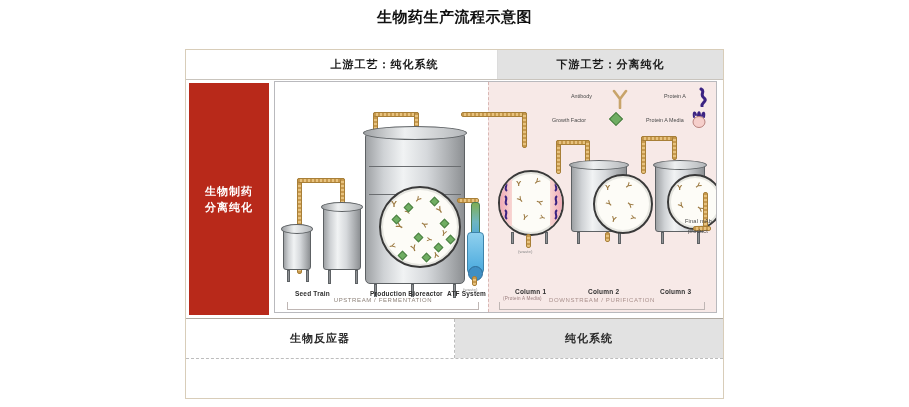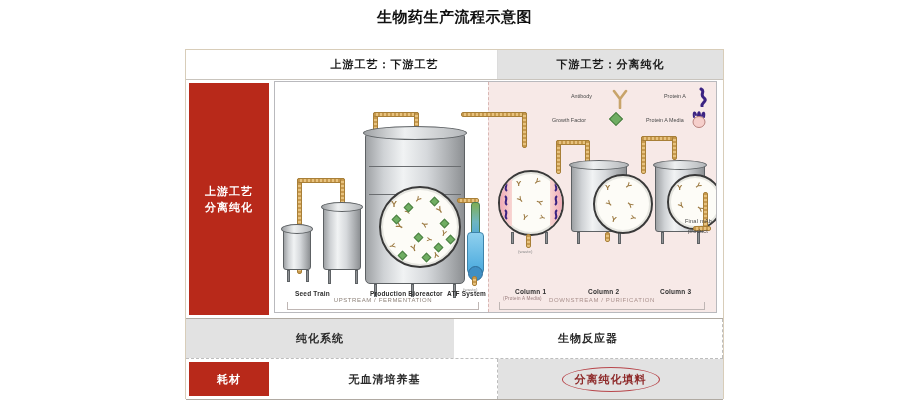--- a/index.html
+++ b/index.html
@@ -111,30 +111,30 @@
 
 <div id="page-title">生物药生产流程示意图</div>
 
 <div id="matrix">
 
   <div class="row" id="row-header">
     <div class="sidecell">
         <div class="pad" style="background:transparent"></div>
       </div>
     <div class="bodycell">
-      <div class="hdr" id="hdr-up">上游工艺：下游工艺</div>
+      <div class="hdr" id="hdr-up">上游工艺：纯化系统</div>
       <div class="hdr" id="hdr-down">下游工艺：分离纯化</div>
     </div>
   </div>
 
   <div class="row" id="row-diagram">
     <div class="sidecell red">
       <div class="pad">
         <span>
-          <span>上游工艺</span><br>
+          <span>生物制药</span><br>
           <span>分离纯化</span>
         </span>
       </div>
     </div>
     <div class="bodycell">
 
       <div id="diagram">
         <div id="dg-down-bg"></div>
         <div id="dg-split"></div>
 
@@ -292,30 +292,19 @@
         <div class="bracket down" style="left:224px;top:220px;width:204px;">
           <span>DOWNSTREAM / PURIFICATION</span>
         </div>
       </div>
 
     </div>
   </div>
 
   <div class="row tworow" id="row-equip">
     <div class="bodycell">
+      <div class="tcell left">生物反应器</div>
       <div class="tcell right">纯化系统</div>
-      <div class="tcell left">生物反应器</div>
     </div>
   </div>
 
-  <div class="row tworow" id="row-consum">
-    <div class="sidecell red">
-      <div class="pad">耗材</div>
-    </div>
-    <div class="bodycell">
-      <div class="tcell left">无血清培养基</div>
-      <div class="tcell right">
-        <span class="circled">分离纯化填料</span>
-      </div>
-    </div>
-  </div>
 
 </div>
 
 </body></html>

